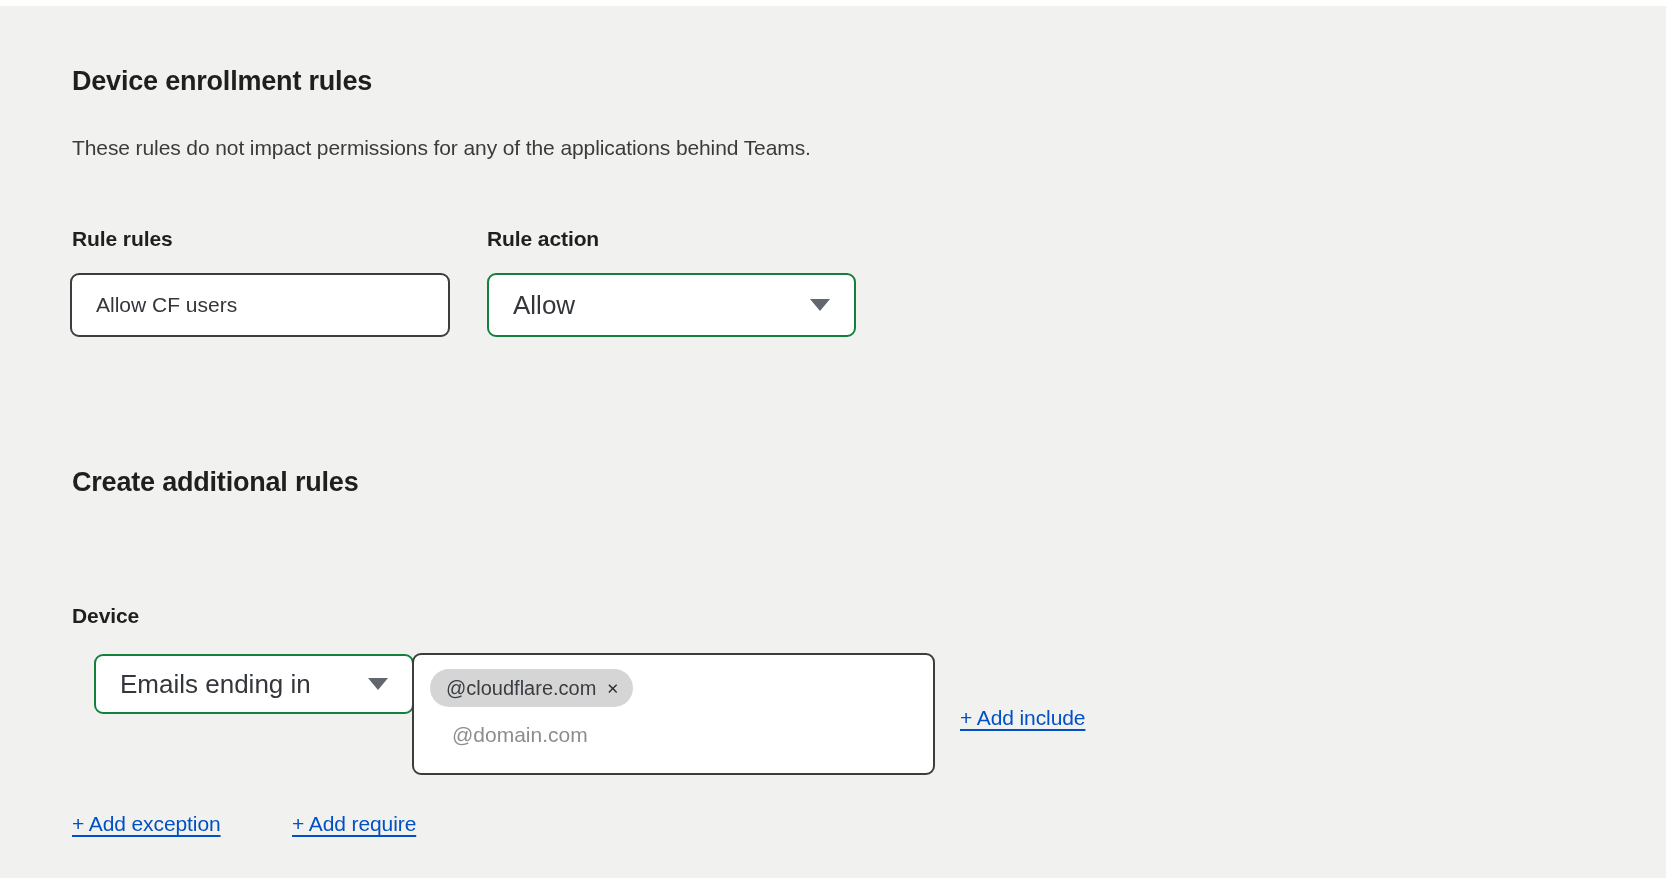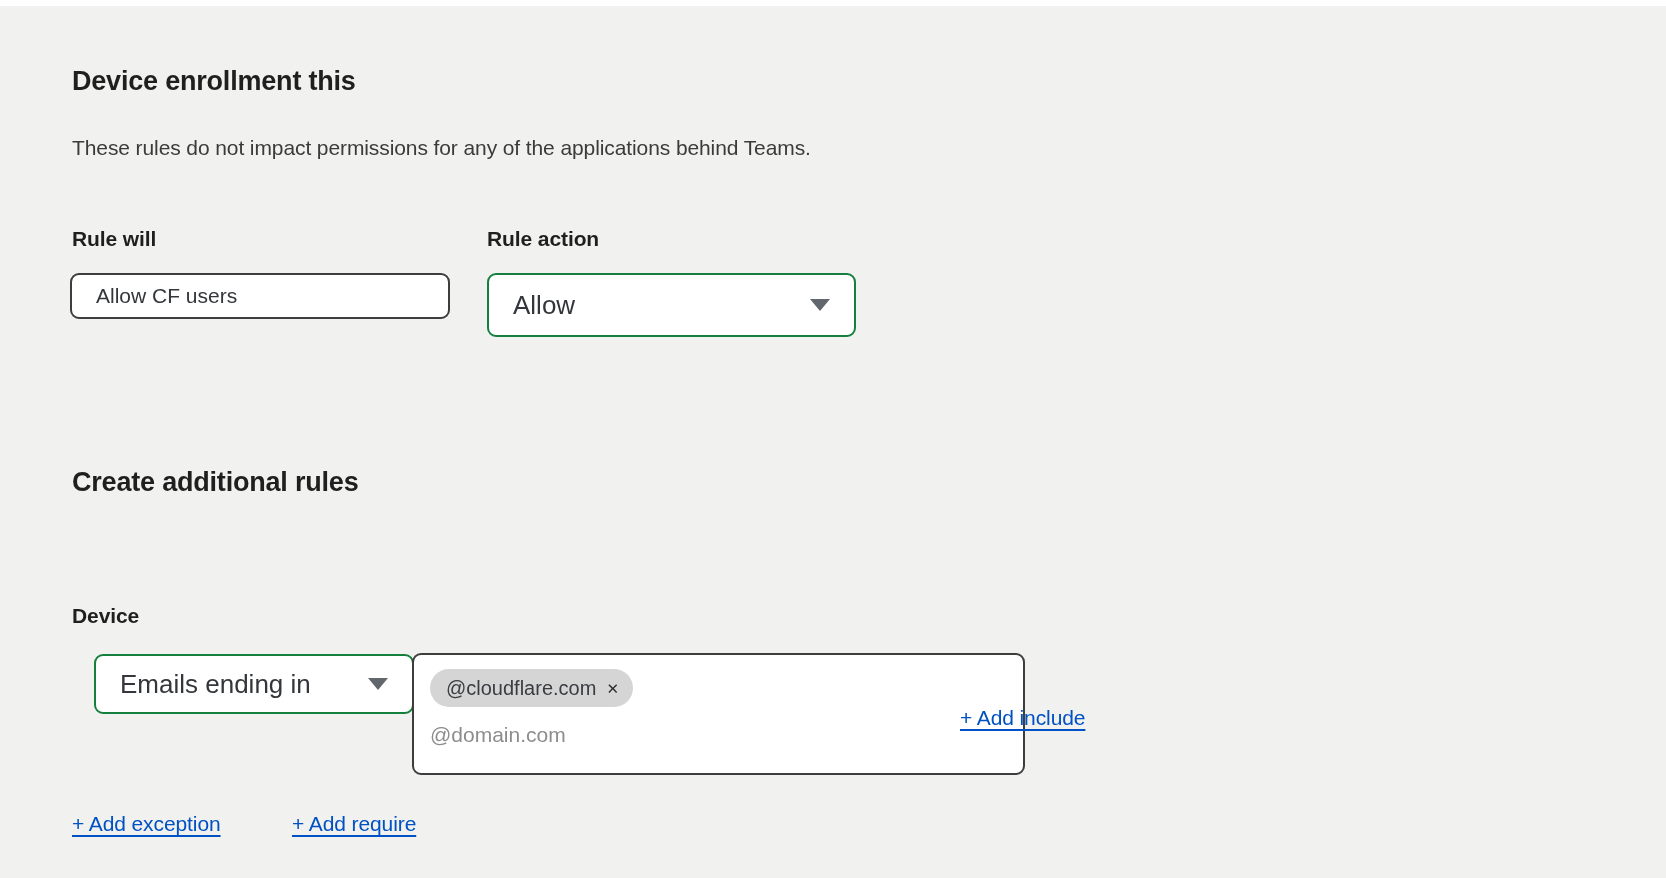--- a/index.html
+++ b/index.html
@@ -34,21 +34,21 @@
   }
   .field-label {
     position: absolute;
     font-size: 21px;
     font-weight: 700;
     color: #1f1f1f;
     letter-spacing: -0.1px;
   }
   .text-input {
     position: absolute;
-    height: 46px;
+    height: 64px;
     background: #ffffff;
     border: 2px solid #3d3d3d;
     border-radius: 9px;
     font-family: "Liberation Sans", "DejaVu Sans", sans-serif;
     font-size: 21px;
     color: #33363a;
     padding: 0 24px;
     outline: none;
   }
   .select-box {
@@ -94,21 +94,21 @@
     font-weight: 700;
     color: #2e2e2e;
     line-height: 1;
     cursor: pointer;
   }
   .tags-input {
     display: block;
     border: none;
     outline: none;
     background: transparent;
-    margin: 16px 0 0 0;
+    margin: 16px 0 0 22px;
     font-family: "Liberation Sans", "DejaVu Sans", sans-serif;
     font-size: 21px;
     color: #7f1d1d;
     width: 440px;
   }
   .tags-input::placeholder { color: #8d8d8d; opacity: 1; }
   .link {
     position: absolute;
     font-size: 21px;
     color: #0051c3;
@@ -117,46 +117,46 @@
     cursor: pointer;
     letter-spacing: -0.1px;
   }
 </style>
 </head>
 <body>
 
 <div class="page">
   <div class="top-strip"></div>
 
-  <h1 class="section-title" style="left:72px; top:66px;">Device enrollment this</h1>
+  <h1 class="section-title" style="left:72px; top:66px;">Device enrollment rules</h1>
 
   <p class="body-text" style="left:72px; top:136px;">These rules do not impact permissions for any of the applications behind Teams.</p>
 
-  <div class="field-label" style="left:72px; top:227px;">Rule will</div>
+  <div class="field-label" style="left:72px; top:227px;">Rule rules</div>
 
   <div class="field-label" style="left:487px; top:227px;">Rule action</div>
 
   <input class="text-input" style="left: 70px; top: 273px; width: 380px;" type="text" value="Allow CF users">
 
   <div class="select-box" style="left:487px; top:273px; width:369px;">
     <span>Allow</span>
     <span class="caret-down"></span>
   </div>
 
   <h2 class="section-title" style="left:72px; top:467px;">Create additional rules</h2>
 
 
   <div class="field-label" style="left:72px; top:604px;">Device</div>
 
   <div class="select-box" style="left:73px; top:654px; width:320px; height:60px;margin-left:21px;">
     <span>Emails ending in</span>
     <span class="caret-down"></span>
   </div>
 
-  <div class="tags-box" style="left:412px; top:653px; width:613px; height:122px;">
+  <div class="tags-box" style="left:412px; top:653px; width:523px; height:122px;">
     <span class="tag-pill">
       <span>@cloudflare.com</span>
       <span class="tag-close">✕</span>
     </span>
     <input class="tags-input" type="text" placeholder="@domain.com" style="">
   </div>
 
   <a class="link" style="left:960px; top:706px;">+ Add include</a>
 
   <a class="link" style="left:72px; top:812px;">+ Add exception</a>

